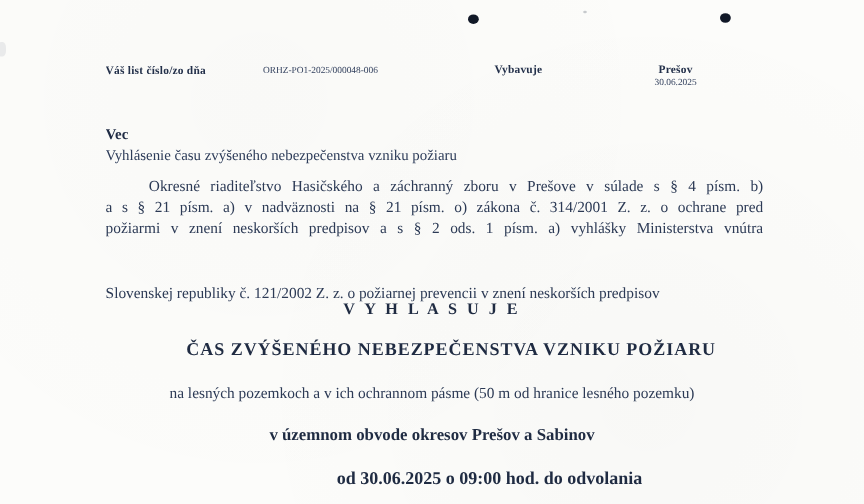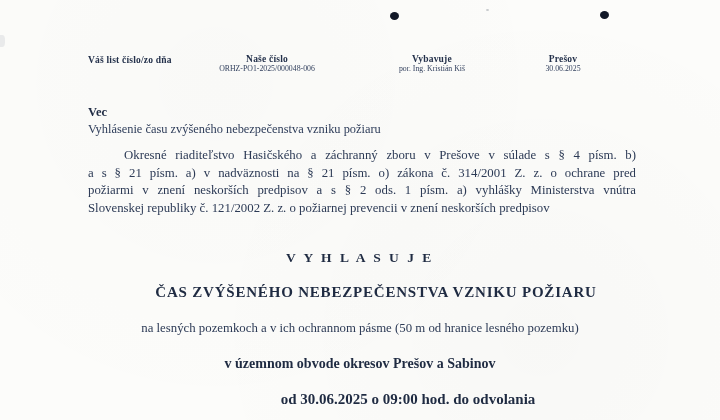--- a/index.html
+++ b/index.html
@@ -24,21 +24,21 @@
   .lh-label{font-weight:bold;font-size:9.5px;color:#23304a;letter-spacing:.2px;}
   .lh-val{font-size:7.8px;color:#33415e;}
   .lh-col{position:absolute;text-align:center;line-height:10px;}
   
   .vec{font-weight:bold;font-size:12.5px;color:#1f2b44;}
   .subject{font-size:12.4px;color:#2d3c59;}
   
   .para{position:absolute;left:88px;top:147px;width:548px;}
   .pline{font-size:12.8px;line-height:17.6px;text-align:justify;text-align-last:justify;color:#2c3a55;}
   .pline.first{text-indent:36px;}
-  .pline.last{text-align-last:left;}
+  .pline.last{text-align-last:left;margin-top:36px;}
   
   .cline{position:absolute;left:0;width:720px;text-align:center;color:#1f2b42;}
   .verb{font-weight:bold;font-size:13.5px;letter-spacing:2.5px;}
   .title{font-weight:bold;font-size:15px;letter-spacing:.8px;}
   .scope{font-size:12.8px;color:#2c3a55;}
   .area{font-weight:bold;font-size:14px;}
   .period{font-weight:bold;font-size:15px;padding-left:48px;}
 </style>
 </head>
 <body>
@@ -50,27 +50,25 @@
   <div class="speck" style="left:486px;top:9px;"></div>
   <div class="smudge" style="left:-2px;top:35px;"></div>
 
   <div class="ink">
 
     <div class="abs" style="left:88px;top:55px;">
       <div class="lh-label">Váš list číslo/zo dňa</div>
     </div>
 
     <div class="lh-col" style="left:203px;top:54px;width:128px;">
-      <div class="lh-label">Naše číslo</div>
       <div class="lh-val">ORHZ-PO1-2025/000048-006</div>
     </div>
 
     <div class="lh-col" style="left:366px;top:54px;width:132px;">
       <div class="lh-label">Vybavuje</div>
-      <div class="lh-val">por. Ing. Kristián Kiš</div>
     </div>
 
     <div class="lh-col" style="left:513px;top:54px;width:100px;">
       <div class="lh-label">Prešov</div>
       <div class="lh-val">30.06.2025</div>
     </div>
 
     <div class="abs vec" style="left:88px;top:105px;">Vec</div>
     <div class="abs subject" style="left:88px;top:122px;">Vyhlásenie času zvýšeného nebezpečenstva vzniku požiaru</div>
 

